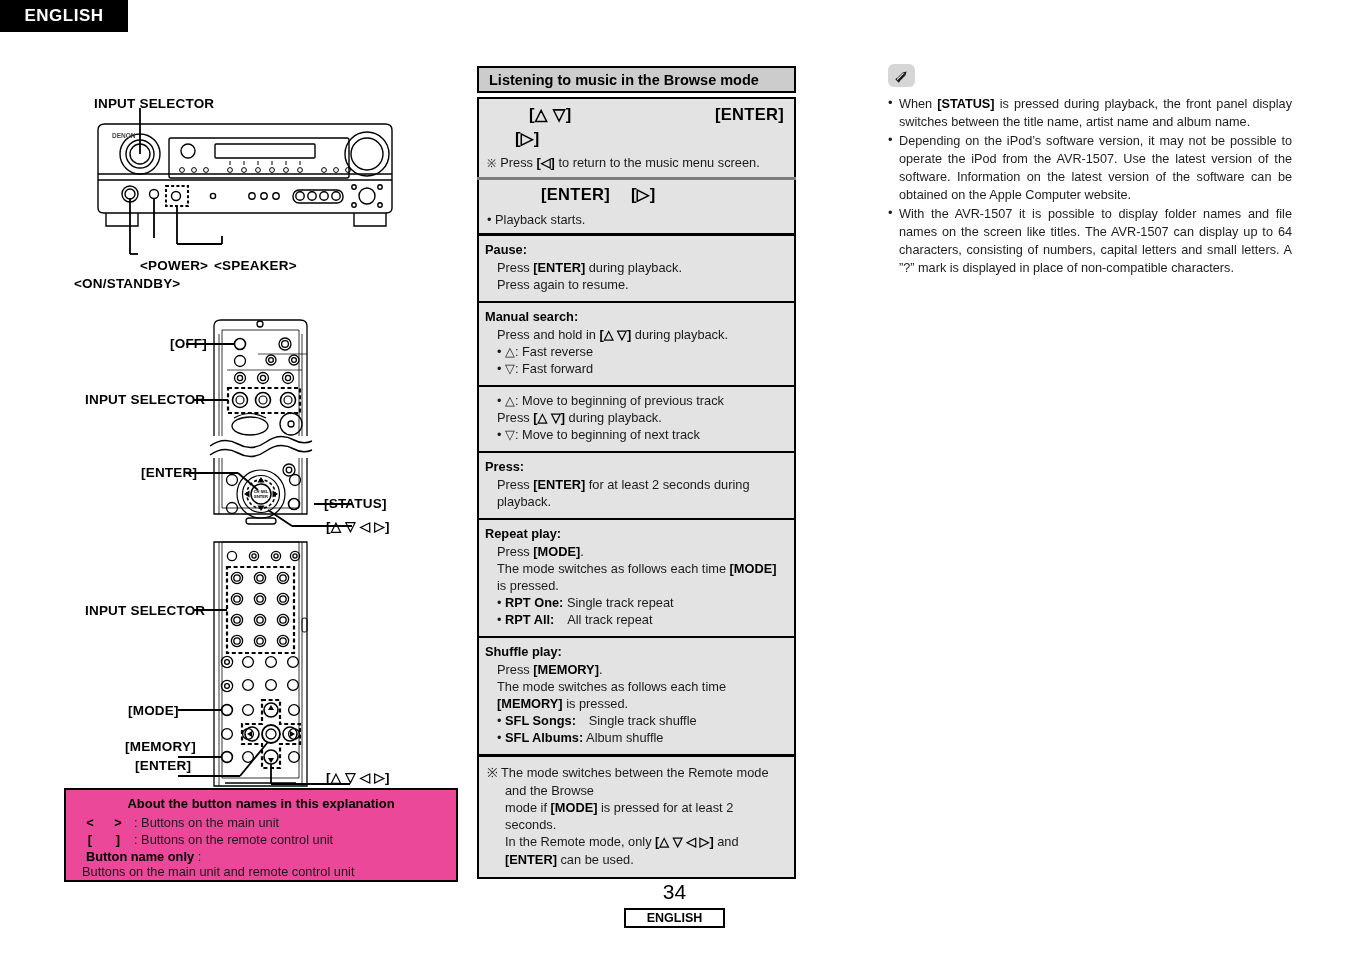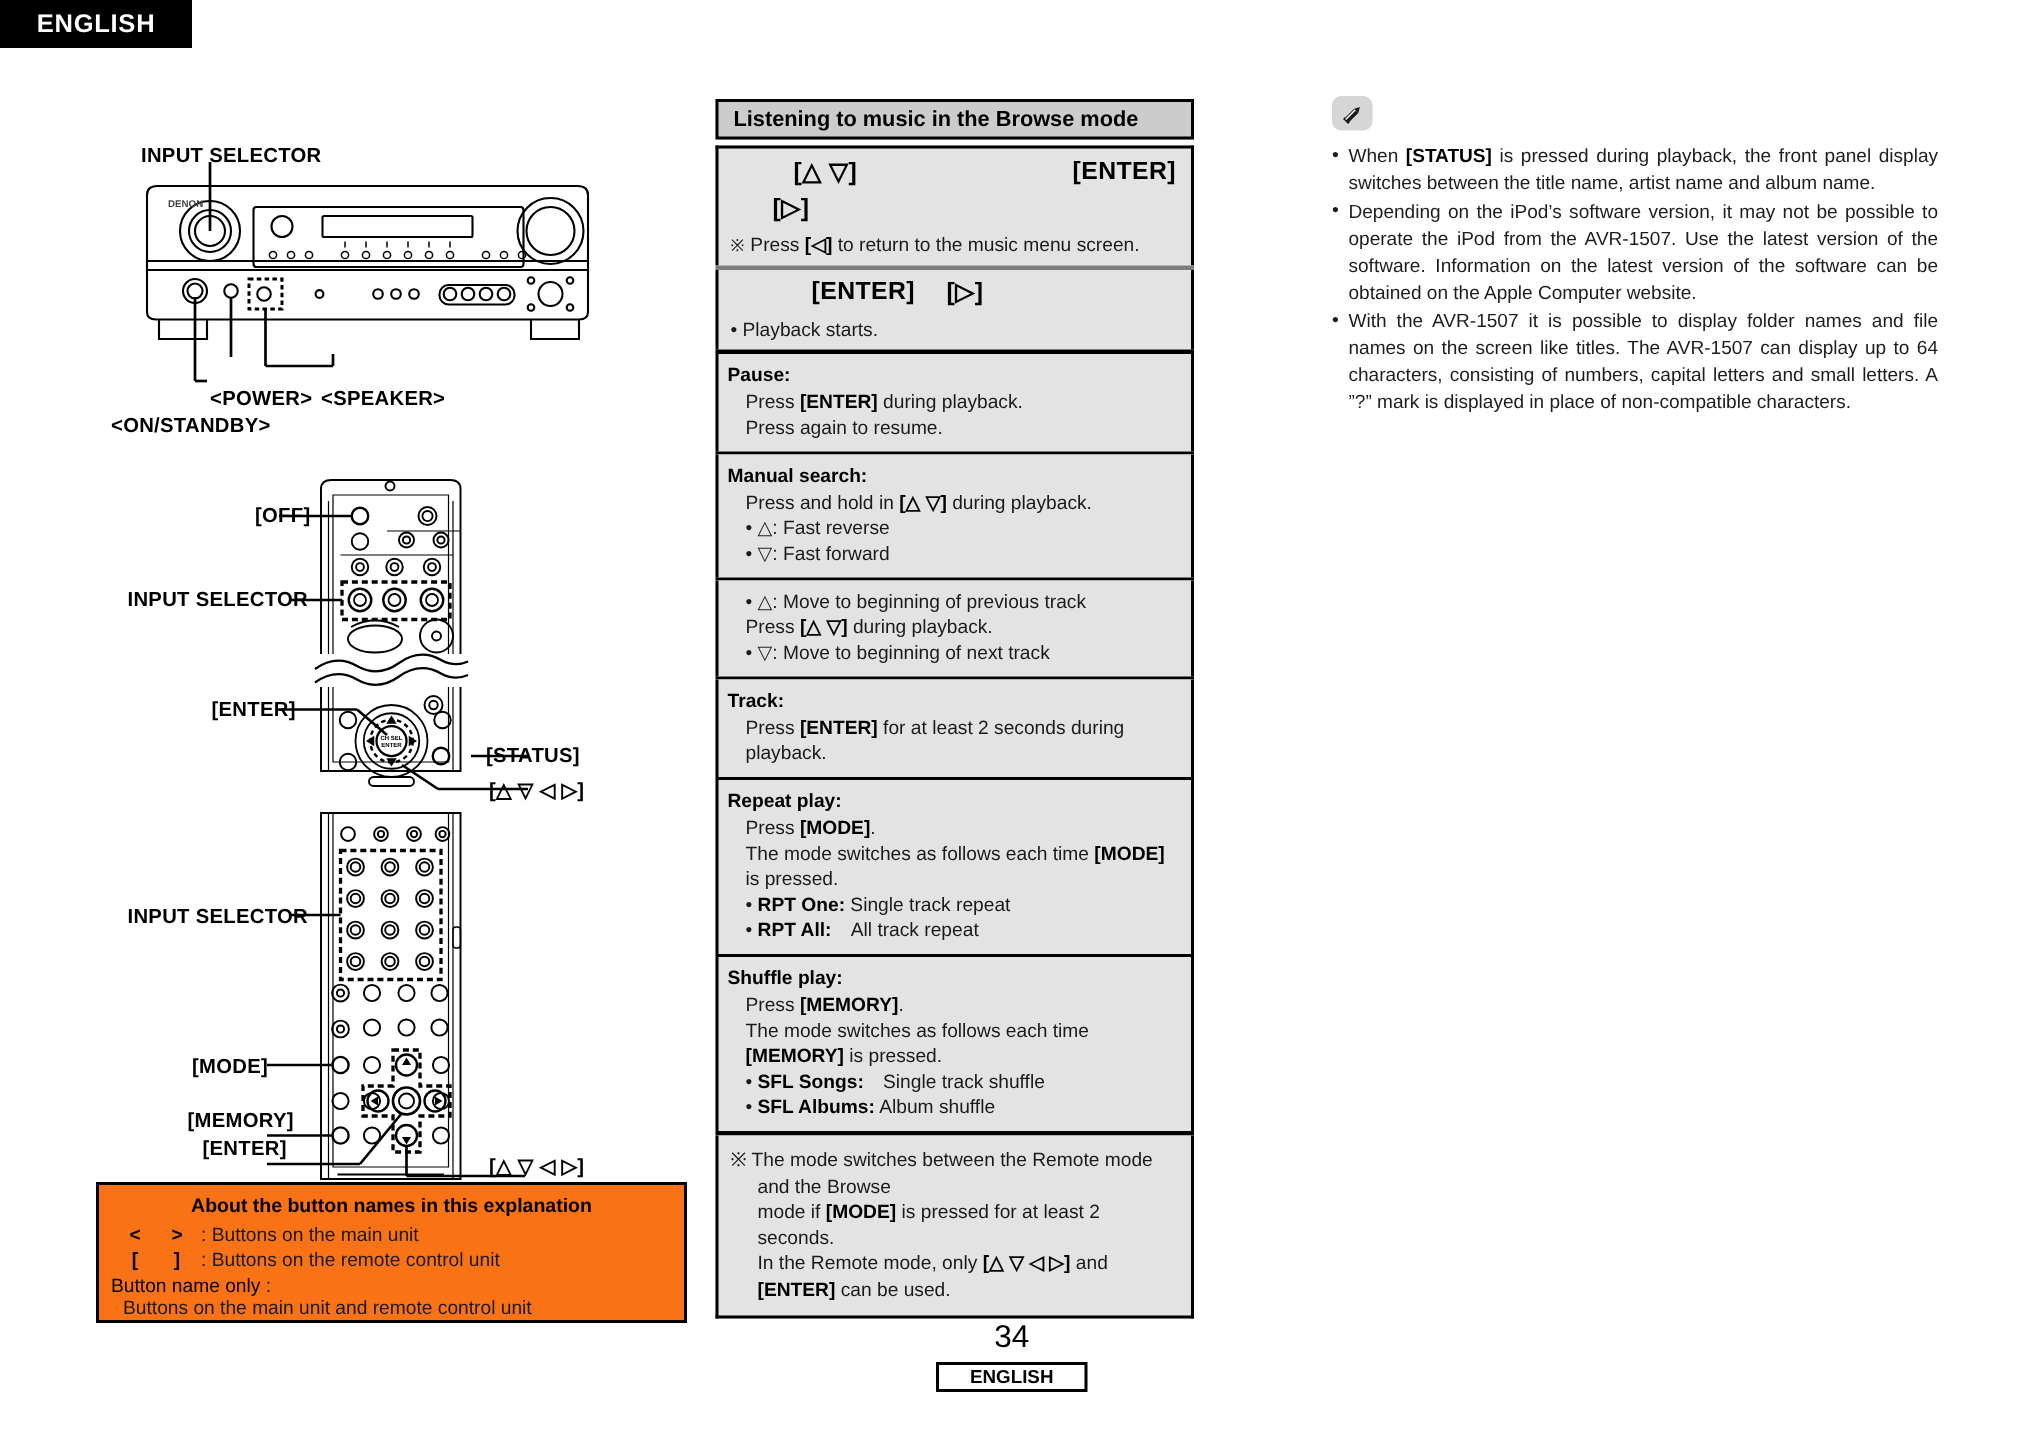--- a/index.html
+++ b/index.html
@@ -128,32 +128,32 @@
     letter-spacing: 0.2px;
   }
 
   
   .about-box {
     position: absolute;
     left: 64px; top: 788px;
     width: 394px; height: 94px;
     border: 2px solid #000;
     box-sizing: border-box;
-    background: #f97316;
+    background: #ec4899;
     font-size: 12.8px;
     color: #1a1a1a;
   }
   .about-title {
     text-align: center; font-weight: bold; color:#000;
     font-size: 13px; padding: 6px 0 3px 0;
   }
   .about-row { display: flex; padding-left: 10px; line-height: 1.35; }
   .about-sym { width: 58px; font-weight: bold; color: #000; display:flex; }
   .about-sym .a { width: 28px; text-align:center;}
-  .about-strong { font-weight: normal; color:#000; padding-left: 4px; }
+  .about-strong { font-weight: bold; color:#000; padding-left: 4px; margin-left: 12px; }
   .about-last { padding-left: 16px; }
 
   
   .pagenum {
     position: absolute;
     left: 0; right: 0; top: 880px;
     text-align: center;
     font-size: 21px;
   }
   .footer-lang {
@@ -542,21 +542,21 @@
       <div class="panel">
         <div class="block">
           <span class="ln"><span>• △: Move to beginning of previous track</span></span>
           <span class="ln"><span>Press </span><span class="b">[△ ▽]</span><span> during playback.</span></span>
           <span class="ln"><span>• ▽: Move to beginning of next track</span></span>
         </div>
       </div>
       <div class="rule-thin"></div>
       <div class="panel">
         <div class="block">
-          <span class="ttl">Track:</span>
+          <span class="ttl">Press:</span>
           <span class="ln"><span>Press </span><span class="b">[ENTER]</span><span> for at least 2 seconds during playback.</span></span>
         </div>
       </div>
       <div class="rule-thin"></div>
       <div class="panel">
         <div class="block">
           <span class="ttl">Repeat play:</span>
           <span class="ln"><span>Press </span><span class="b">[MODE]</span><span>.</span></span>
           <span class="ln"><span>The mode switches as follows each time </span><span class="b">[MODE]</span><span> is pressed.</span></span>
           <span class="ln"><span>• </span><span class="b">RPT One:</span><span> Single track repeat</span></span>

